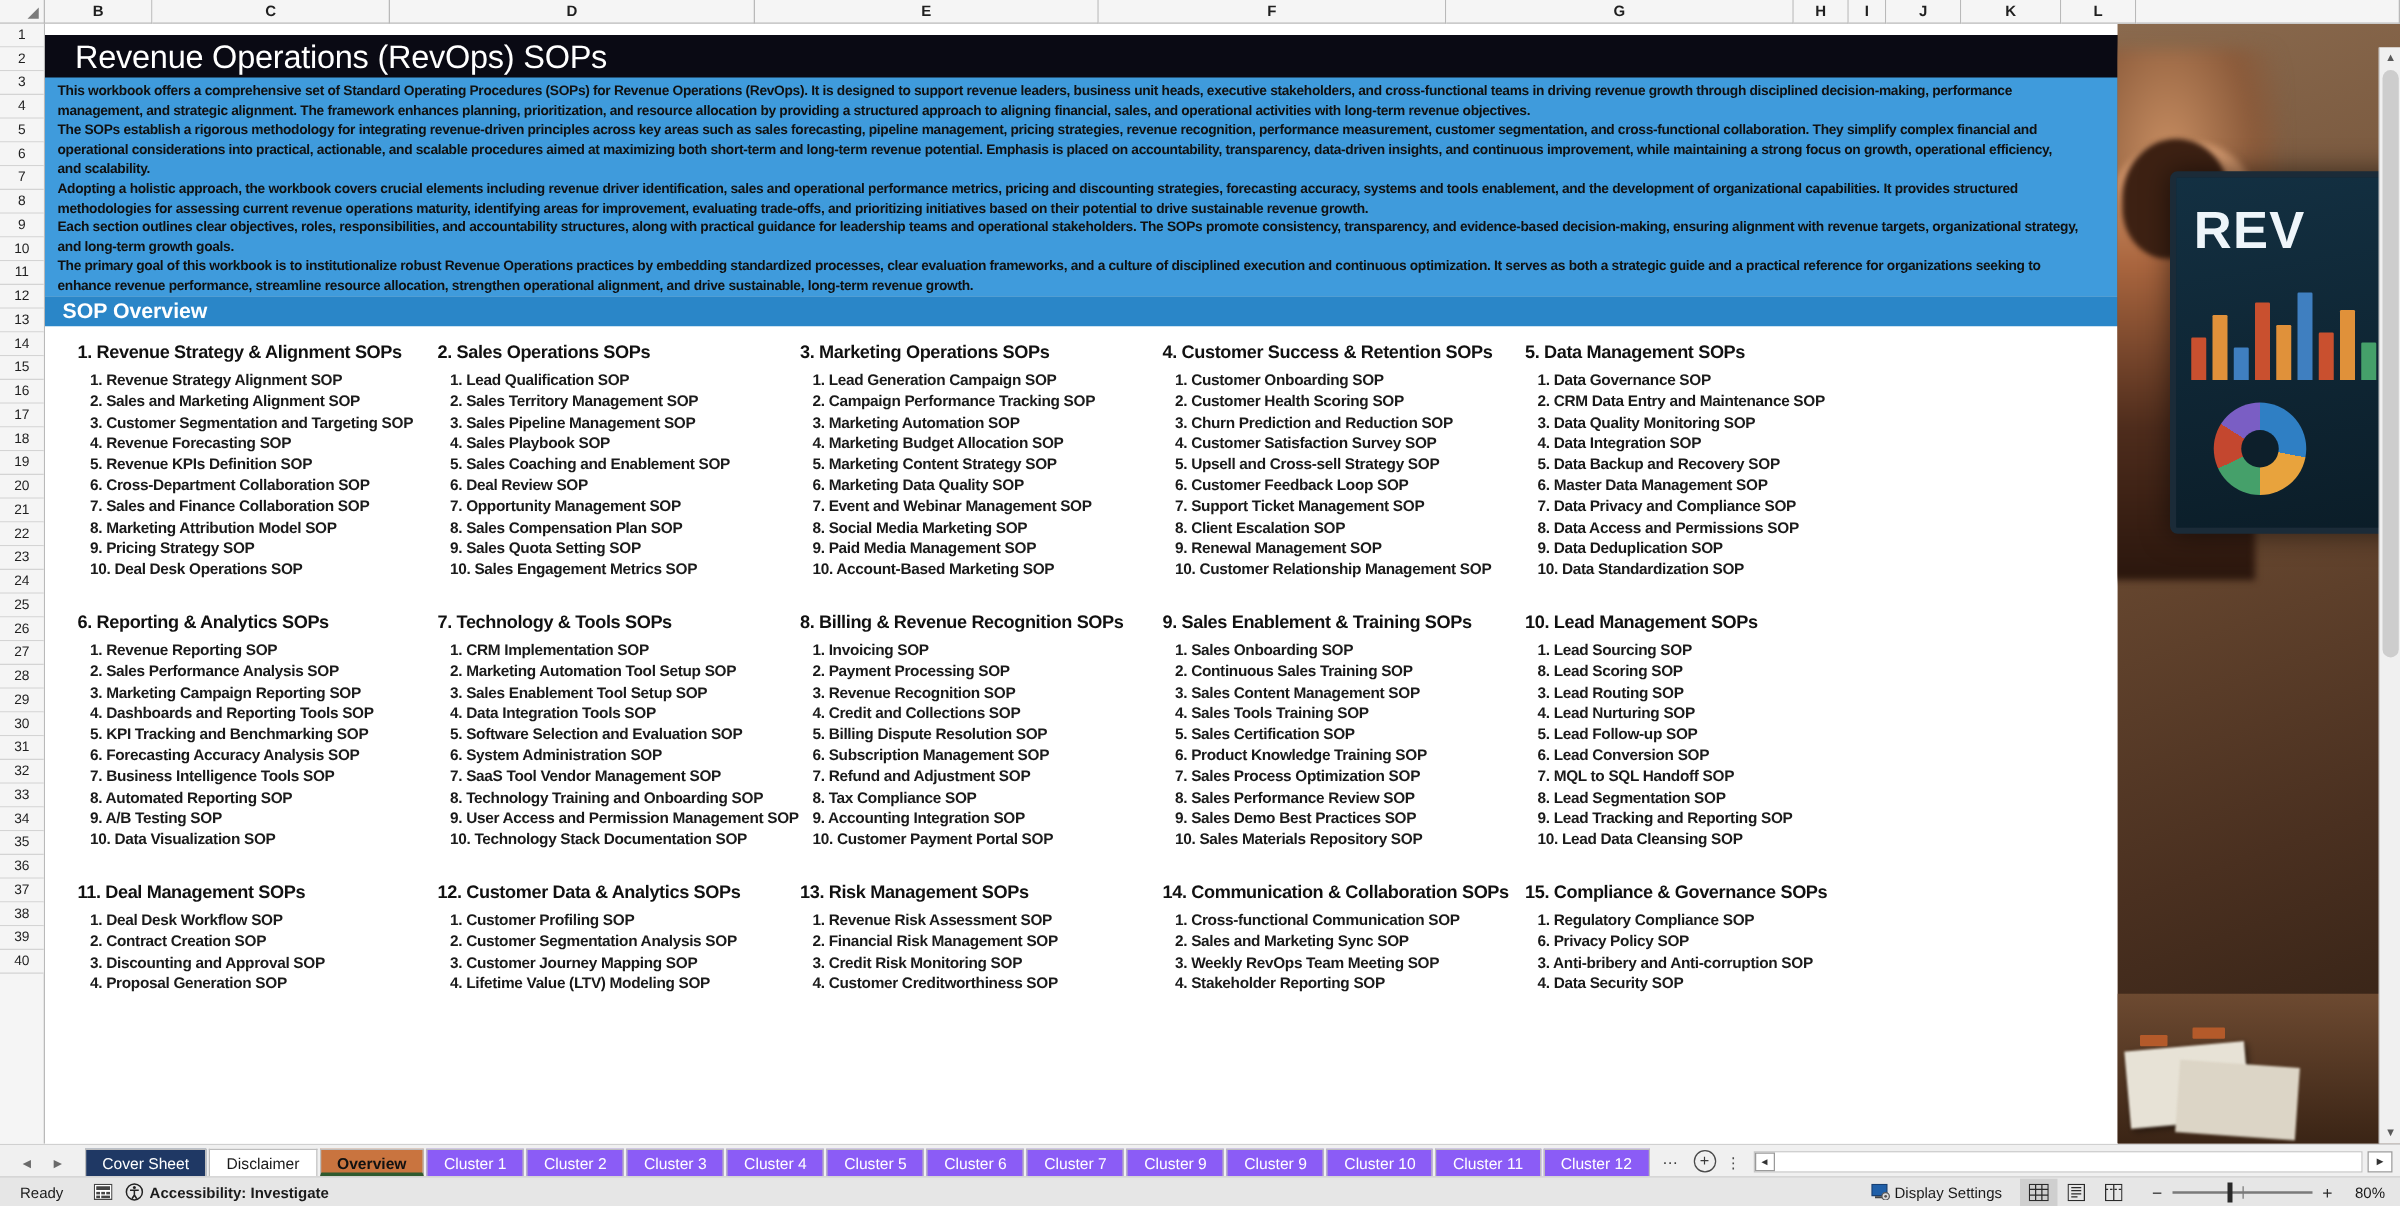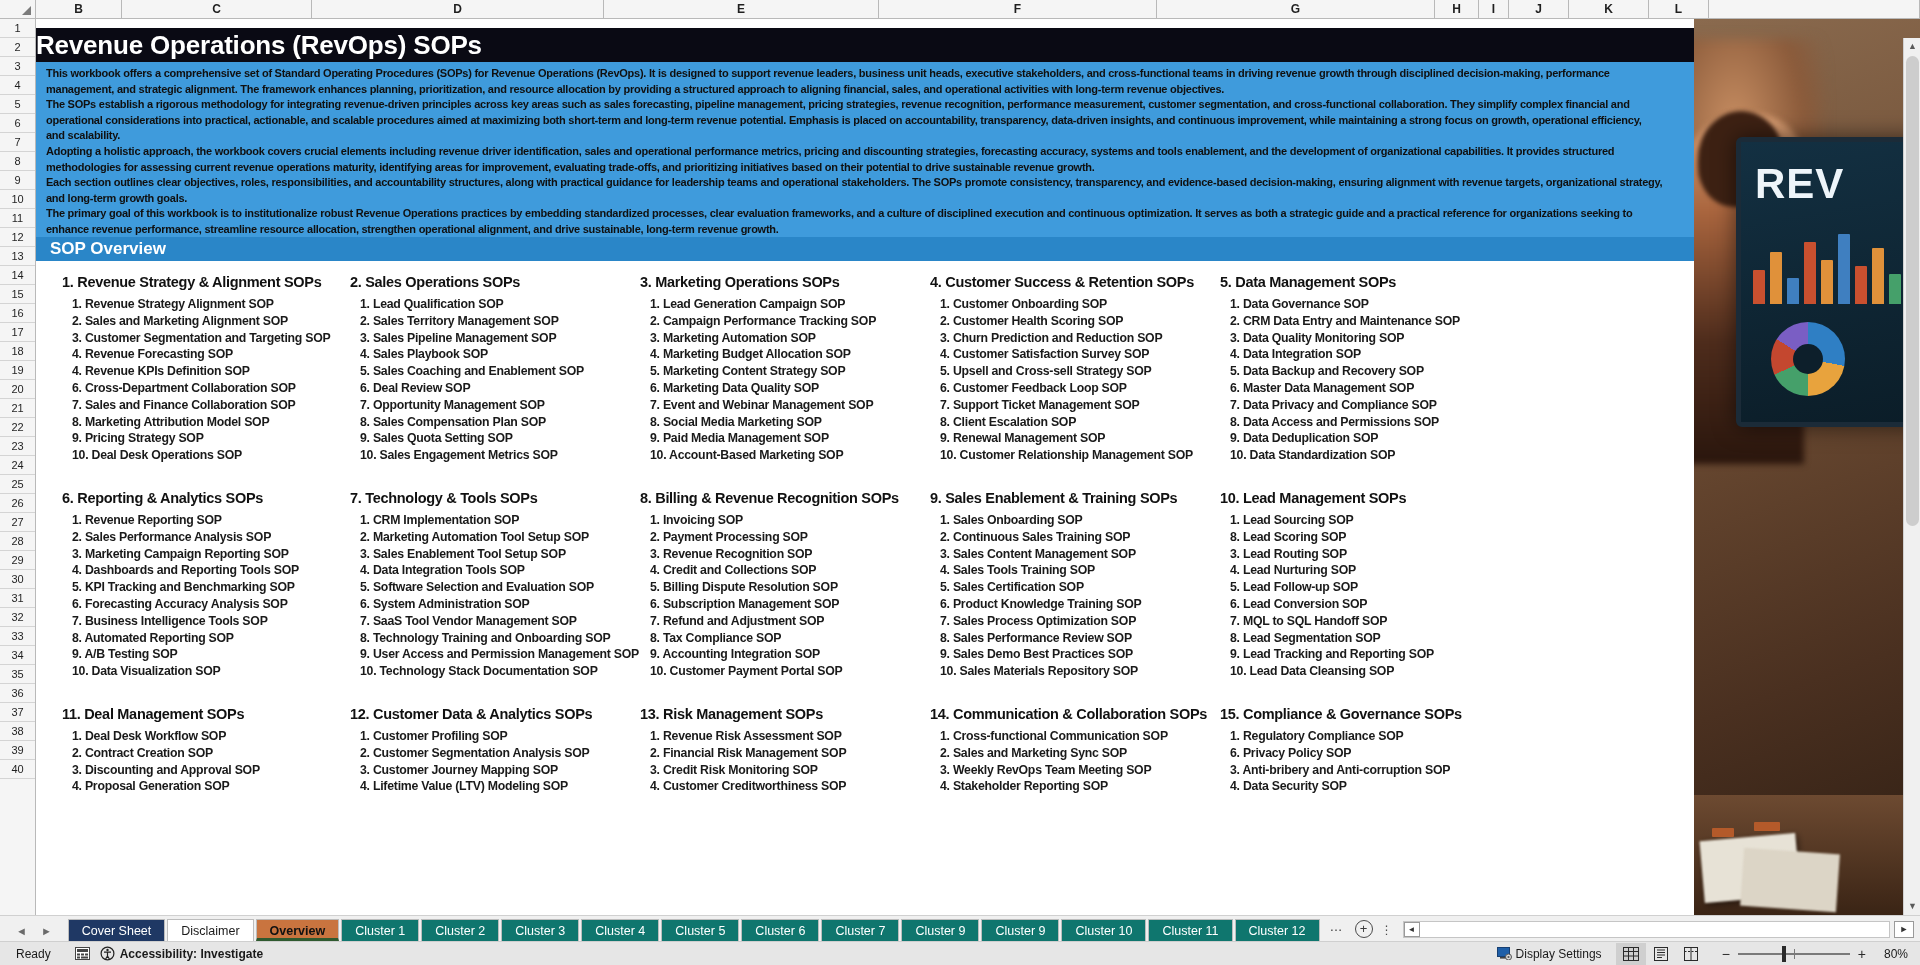--- a/index.html
+++ b/index.html
@@ -40,21 +40,21 @@
     height: 19px; font-size: 11px; text-align: center; line-height: 19px;
     color: #1f1f1f; border-bottom: 1px solid #d4d4d4; background: #f5f5f5;
     overflow: hidden;
   }
   .sheet { position: relative; flex: 1 1 auto; background: #ffffff; overflow: hidden; }
 
   
   .title-band {
     position: absolute; left: 0; top: 9px; width: 1694px; height: 51px;
     background: #0a0a14; color: #ffffff;
-    font-size: 26px; font-weight: 700; line-height: 34px; padding-left: 0;
+    font-size: 26px; font-weight: 400; line-height: 34px; padding-left: 24px;
     letter-spacing: -0.2px; white-space: nowrap; overflow: hidden;
   }
   .intro-band {
     position: absolute; left: 0; top: 43px; width: 1694px; height: 175px;
     background: #3f9bdc; color: #0d0d0d;
     padding: 4px 10px 0 10px;
   }
   .intro-p {
     font-size: 11px; line-height: 14.6px; font-weight: 600;
     letter-spacing: -0.25px; color: #101010;
@@ -148,21 +148,21 @@
   .navarrow { cursor: default; }
   .tab {
     height: 22px; line-height: 22px; padding: 0 13px; font-size: 12.5px;
     border: 1px solid #bdbdbd; border-bottom: none; margin-right: 2px;
     white-space: nowrap; color: #ffffff; background: #1f3864; font-weight: 400;
   }
   .tab.dark { background: #1f3864; color: #ffffff; }
   .tab.light { background: #ffffff; color: #1a1a1a; }
   .tab.active { background: #c9743f; color: #111111; font-weight: 700;
     border-bottom: 3px solid #2f5a2f; }
-  .tab.blue { background: #0f766e; color: #ffffff; }
+  .tab.blue { background: #8b5cf6; color: #ffffff; }
   .tabmore { padding: 0 8px 4px 8px; color: #3a3a3a; font-size: 13px; align-self: flex-end; line-height: 20px; }
   .tabplus {
     width: 18px; height: 18px; border: 1.4px solid #4a4a4a; border-radius: 50%;
     color: #3a3a3a; font-size: 13px; text-align: center; line-height: 16px;
     align-self: flex-end; margin: 0 6px 3px 4px;
   }
   .tabdots { align-self: flex-end; margin: 0 8px 4px 2px; color: #4a4a4a; font-size: 12px; letter-spacing: 0; line-height: 14px; }
   .hscroll {
     flex: 1 1 auto; align-self: flex-end; height: 17px; margin: 0 4px 3px 2px;
     background: #f0f0f0; border: 1px solid #c5c5c5; display: flex; align-items: center; position: relative;
@@ -282,21 +282,21 @@
 
       <div class="overview-band">SOP Overview</div>
 
       <div class="sop-grid" id="sop-grid">
           <div class="sop-col">
             <div class="sop-title">1. Revenue Strategy &amp; Alignment SOPs</div>
             <div class="sop-item">1. Revenue Strategy Alignment SOP</div>
             <div class="sop-item">2. Sales and Marketing Alignment SOP</div>
             <div class="sop-item">3. Customer Segmentation and Targeting SOP</div>
             <div class="sop-item">4. Revenue Forecasting SOP</div>
-            <div class="sop-item">4. Revenue KPIs Definition SOP</div>
+            <div class="sop-item">5. Revenue KPIs Definition SOP</div>
             <div class="sop-item">6. Cross-Department Collaboration SOP</div>
             <div class="sop-item">7. Sales and Finance Collaboration SOP</div>
             <div class="sop-item">8. Marketing Attribution Model SOP</div>
             <div class="sop-item">9. Pricing Strategy SOP</div>
             <div class="sop-item">10. Deal Desk Operations SOP</div>
           </div>
           <div class="sop-col">
             <div class="sop-title">2. Sales Operations SOPs</div>
             <div class="sop-item">1. Lead Qualification SOP</div>
             <div class="sop-item">2. Sales Territory Management SOP</div>

